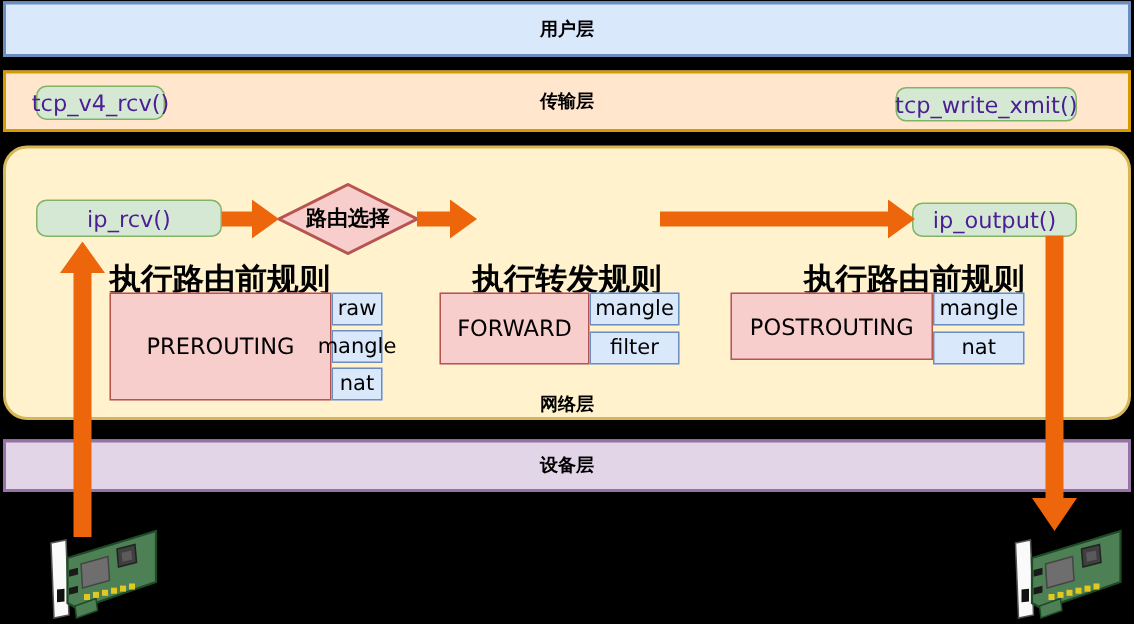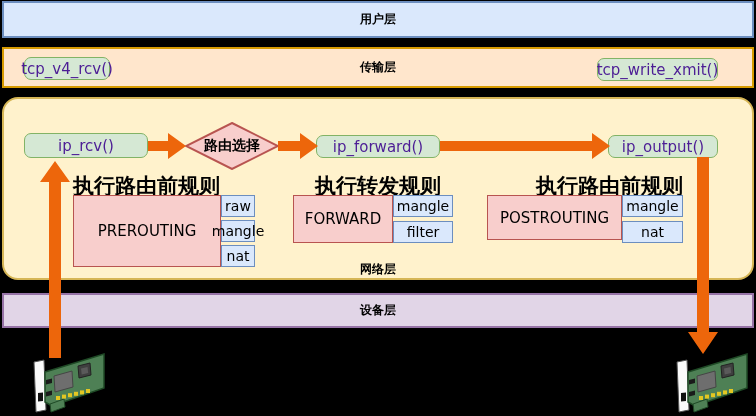--- a/index.html
+++ b/index.html
@@ -83,23 +83,20 @@
 
   <div class="fn" id="fn-tcp-v4-rcv">
     <span>tcp_v4_rcv()</span>
   </div>
   <div class="fn" id="fn-tcp-write-xmit">
     <span>tcp_write_xmit()</span>
   </div>
 
   <div class="fn" id="fn-ip-rcv">
     <span>ip_rcv()</span>
-  </div>
-  <div class="fn" id="fn-ip-forward">
-    <span>ip_forward()</span>
   </div>
   <div class="fn" id="fn-ip-output">
     <span>ip_output()</span>
   </div>
 
   <div class="diamond-wrap">
     <svg width="94" height="48" viewBox="0 0 94 48">
       <polygon points="47,1 93,24 47,47 1,24" fill="var(--chain-fill)" stroke="var(--chain-border)" stroke-width="2"></polygon>
     </svg>
     <div class="diamond-label">路由选择</div>

